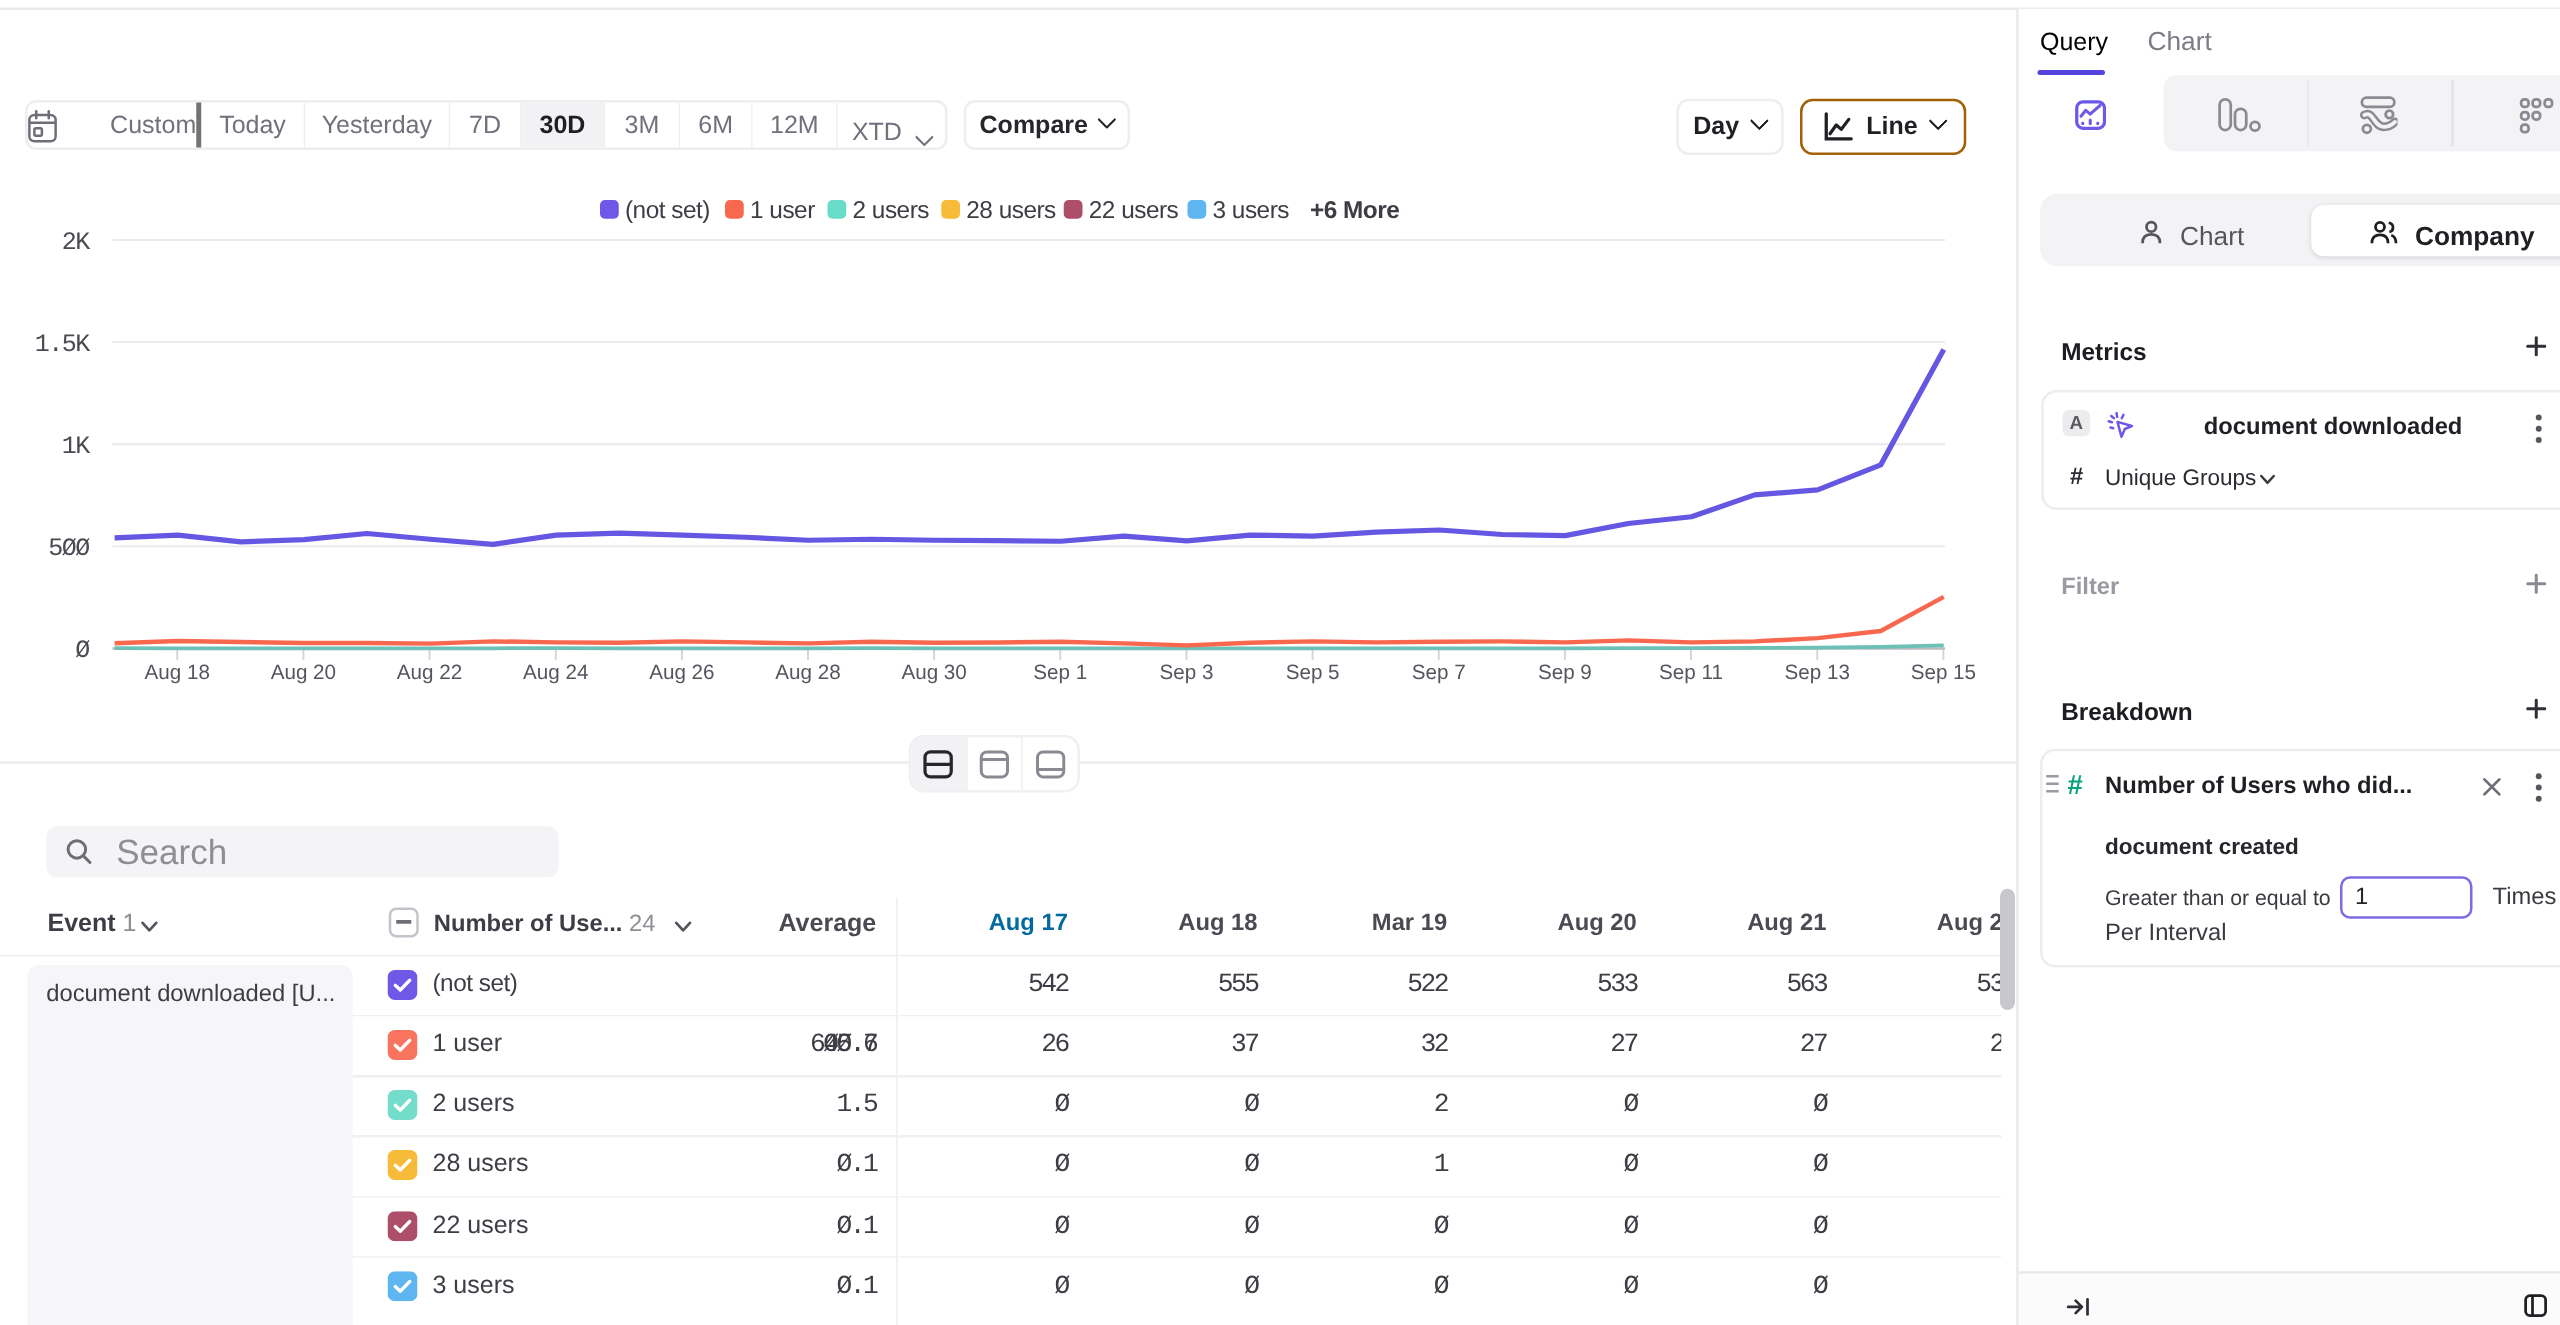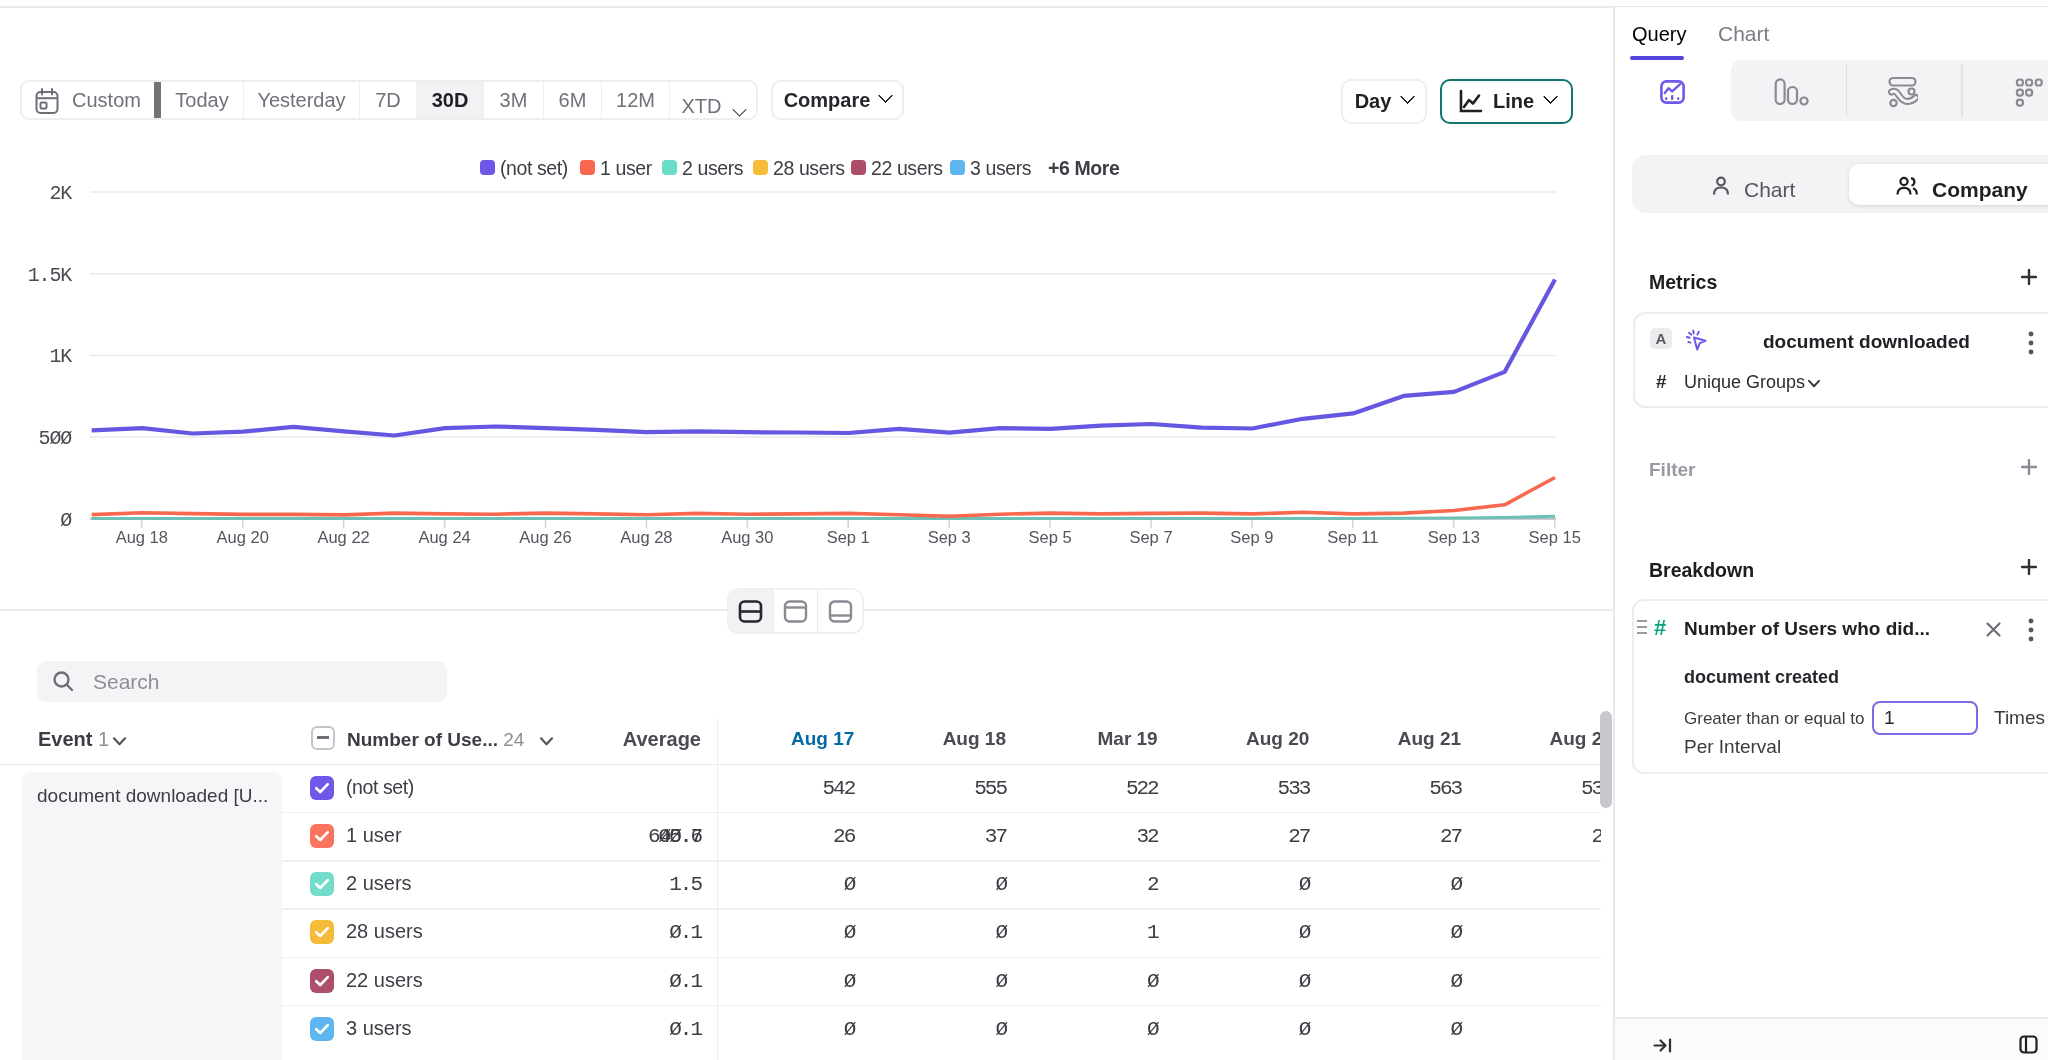--- a/index.html
+++ b/index.html
@@ -12,21 +12,21 @@
 </style>
 </head>
 <body>
 <div id="page">
 
 <div class="hairline" style="left:0;top:6px;width:2048px;height:2px;background:#e9e9ec;"></div>
 
 <div class="hairline" style="left:1613px;top:7px;width:2px;height:1053px;background:#e9e9ec;"></div>
 
 <div class="abs" style="left:20px;top:80px;width:738px;height:40px;border:2px solid #eeeef1;border-radius:9px;background:#fff;display:flex;align-items:stretch;font-size:20px;color:#71717c;">
-  <div style="flex:0 0 139px;display:flex;align-items:center;justify-content:center;border-right:7px solid #737373;">
+  <div style="flex:0 0 139px;display:flex;align-items:center;justify-content:space-between;border-right:4px solid #737373;">
     <svg width="24" height="28" viewBox="0 0 24 28" style="margin-right:13px;margin-top:2px;">
           <g fill="none" stroke="#6e6e78" stroke-width="2">
             <rect x="1.5" y="5" width="21" height="21" rx="4"></rect>
             <line x1="1.5" y1="11.2" x2="22.5" y2="11.2"></line>
             <line x1="7" y1="2" x2="7" y2="7.5" stroke-linecap="round"></line>
             <line x1="17" y1="2" x2="17" y2="7.5" stroke-linecap="round"></line>
             <rect x="5.5" y="15.5" width="6" height="6" rx="1.2"></rect>
           </g>
         </svg>
     <span>Custom</span>
@@ -38,21 +38,21 @@
   <div style="flex:0 0 60px;display:flex;align-items:center;justify-content:center;border-right:1px solid #eeeef1;">3M</div>
   <div style="flex:0 0 58px;display:flex;align-items:center;justify-content:center;border-right:1px solid #eeeef1;">6M</div>
   <div style="flex:0 0 68px;display:flex;align-items:center;justify-content:center;border-right:1px solid #eeeef1;">12M</div>
   <div style="flex:1;display:flex;align-items:flex-end;justify-content:center;">XTD<span class="chev" style="margin-left:12px;margin-top:-4px;"></span></div>
 </div>
 
 <div class="abs" style="left:771px;top:80px;width:133px;height:40px;border:2px solid #eeeef1;border-radius:9px;display:flex;align-items:center;justify-content:center;font-size:20px;font-weight:700;color:#26262c;">Compare<span class="chev" style="margin-left:10px;margin-top:-4px;"></span></div>
 
 <div class="abs" style="left:1341px;top:79px;width:86px;height:45px;border:2px solid #eeeef1;border-radius:10px;display:flex;align-items:center;justify-content:center;font-size:20px;font-weight:700;color:#1f1f24;">Day<span class="chev" style="margin-left:11px;margin-top:-4px;"></span></div>
 
-<div class="abs" style="left:1440px;top:79px;width:133px;height:45px;border:2px solid #0f766e;border-radius:10px;display:flex;align-items:center;justify-content:center;font-size:20px;font-weight:700;color:#1f1f24;">
+<div class="abs" style="left:1440px;top:79px;width:133px;height:45px;border:2px solid #a16207;border-radius:10px;display:flex;align-items:center;justify-content:center;font-size:20px;font-weight:700;color:#1f1f24;">
   <svg width="27" height="27" viewBox="0 0 27 27" style="margin-right:9px;">
         <path d="M4 3 L4 23 L24 23" fill="none" stroke="#1f1f24" stroke-width="2.6" stroke-linecap="round"></path>
         <path d="M7 19 L12 12 L16 15.5 L22 7.5" fill="none" stroke="#1f1f24" stroke-width="2.6" stroke-linecap="round" stroke-linejoin="round"></path>
       </svg>
   Line<span class="chev" style="margin-left:11px;margin-top:-4px;"></span></div>
 
 <div class="abs" style="left:0;top:0;">
   <div class="abs" style="left:480px;top:160px;width:15px;height:15px;border-radius:4px;background:#6f58e8;"></div>
   <div class="abs" style="left:500px;top:157px;font-size:19.5px;letter-spacing:-0.4px;color:#3d3d45;">(not set)</div>
   <div class="abs" style="left:580px;top:160px;width:15px;height:15px;border-radius:4px;background:#f8684f;"></div>
@@ -142,21 +142,21 @@
           <line x1="2" y1="16.5" x2="23" y2="16.5" stroke="#8a8a93" stroke-width="2.4"></line>
         </svg>
   </div>
 </div>
 
 <div class="abs" style="left:37px;top:661px;width:410px;height:41px;background:#f4f4f6;border-radius:9px;display:flex;align-items:center;">
   <svg width="23" height="23" viewBox="0 0 23 23" style="margin-left:15px;">
         <circle cx="9.5" cy="9.5" r="7" fill="none" stroke="#6e6e78" stroke-width="2.4"></circle>
         <line x1="14.7" y1="14.7" x2="20" y2="20" stroke="#6e6e78" stroke-width="2.4" stroke-linecap="round"></line>
       </svg>
-  <span style="margin-left:18px;font-size:21px;color:#8e8e97;">Search</span>
+  <span style="margin-left:18px;font-size:28px;color:#8e8e97;">Search</span>
 </div>
 
 <div class="abs" style="left:0;top:710px;width:1601px;height:350px;overflow:hidden;">
 
   <div class="abs" style="left:38px;top:18px;font-size:20px;font-weight:700;color:#3d3d45;">Event <span style="font-weight:400;color:#8e8e97;">1</span></div>
   <svg class="abs" style="left:112px;top:26px;" width="15" height="11" viewBox="0 0 16 12">
         <path d="M2 2.5 L8 9 L14 2.5" fill="none" stroke="#55555e" stroke-width="2.4" stroke-linecap="round" stroke-linejoin="round"></path>
       </svg>
   <div class="abs" style="left:311px;top:16px;width:24px;height:24px;border:2.4px solid #c3c3cb;border-radius:6px;"></div>
   <div class="abs" style="left:317px;top:26px;width:12px;height:3px;background:#6e6e78;"></div>

